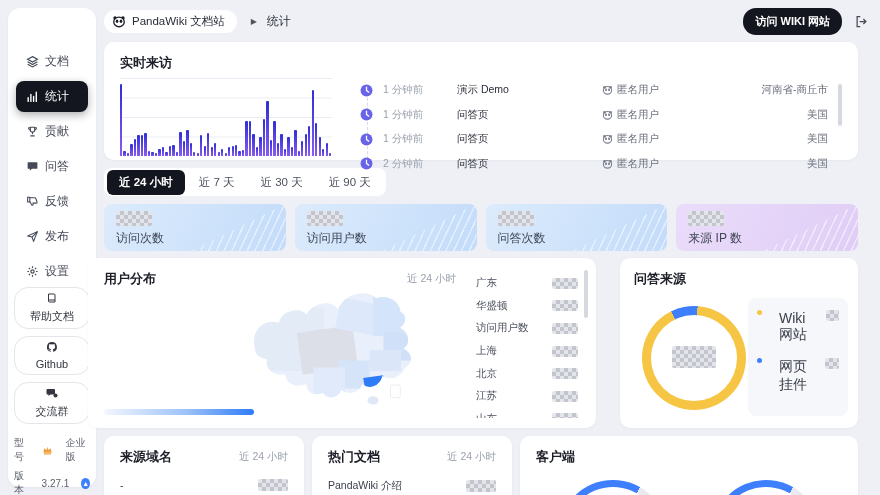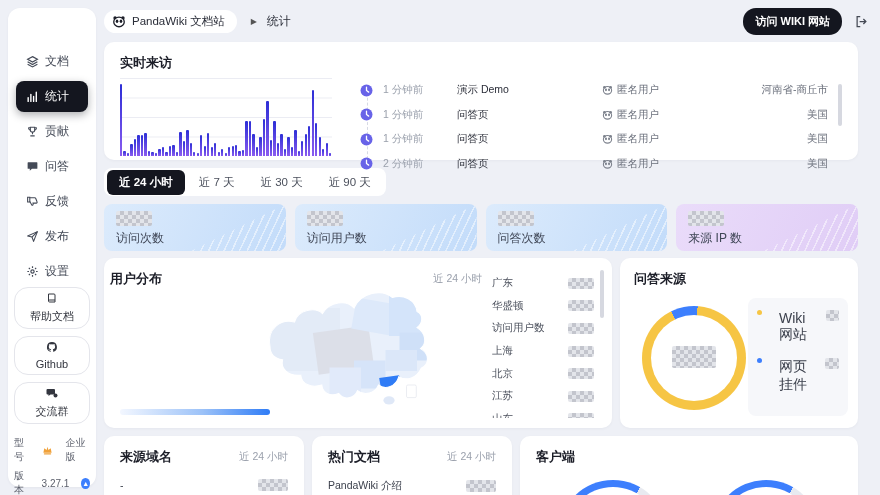--- a/index.html
+++ b/index.html
@@ -65,21 +65,21 @@
   .stat::after { content:''; position:absolute; right:0; top:0; width:52%; height:100%; background:repeating-linear-gradient(115deg,rgba(255,255,255,.5) 0 1.5px,transparent 1.5px 7px); clip-path:polygon(100% 0,100% 100%,0 100%); }
   .stat-label { font-size:12px; color:#3f4656; margin-top:4px; }
 
   .redacted { background-image:linear-gradient(45deg,#c3c5cd 25%,transparent 25% 75%,#c3c5cd 75%),linear-gradient(45deg,#c3c5cd 25%,#e3e5ea 25% 75%,#c3c5cd 75%); background-size:8px 8px; background-position:0 0,4px 4px; border-radius:2px; }
   .redacted.lg { width:36px; height:15px; }
   .redacted.md { width:30px; height:12px; }
   .redacted.sm { width:26px; height:11px; }
   .redacted.ctr { width:44px; height:22px; }
 
   
-  .dist-card { position:absolute; left:104px; top:258px; width:508px; height:170px; padding:12px 6px; }
+  .dist-card { position:absolute; left:88px; top:258px; width:508px; height:170px; padding:12px 16px; }
   .dist-head { display:flex; justify-content:space-between; align-items:center; padding-right:124px; }
   .map-wrap { position:absolute; left:100px; top:22px; width:300px; height:140px; }
   .map-legend { position:absolute; left:16px; bottom:13px; width:150px; height:6px; border-radius:3px; background:linear-gradient(90deg,#f3f7ff 0%,#9cc2f8 55%,#2f7cf6 100%); }
   .region-list { position:absolute; right:8px; top:10px; bottom:10px; width:120px; padding:4px 10px 4px 8px; overflow:hidden; }
   .region-row { display:flex; justify-content:space-between; align-items:center; height:22.6px; font-size:10.5px; color:#4b505c; }
 
   .qa-card { position:absolute; left:620px; top:258px; width:238px; height:170px; padding:12px 14px; }
   .donut { position:absolute; left:22px; top:48px; width:104px; height:104px; border-radius:50%; background:conic-gradient(from -26deg,#3D7FFD 0 30deg,#F6C544 30deg 360deg); }
   .donut::after { content:''; position:absolute; left:9px; top:9px; width:86px; height:86px; border-radius:50%; background:#fff; }
   .donut-center { position:absolute; left:30px; top:41px; z-index:2; }

